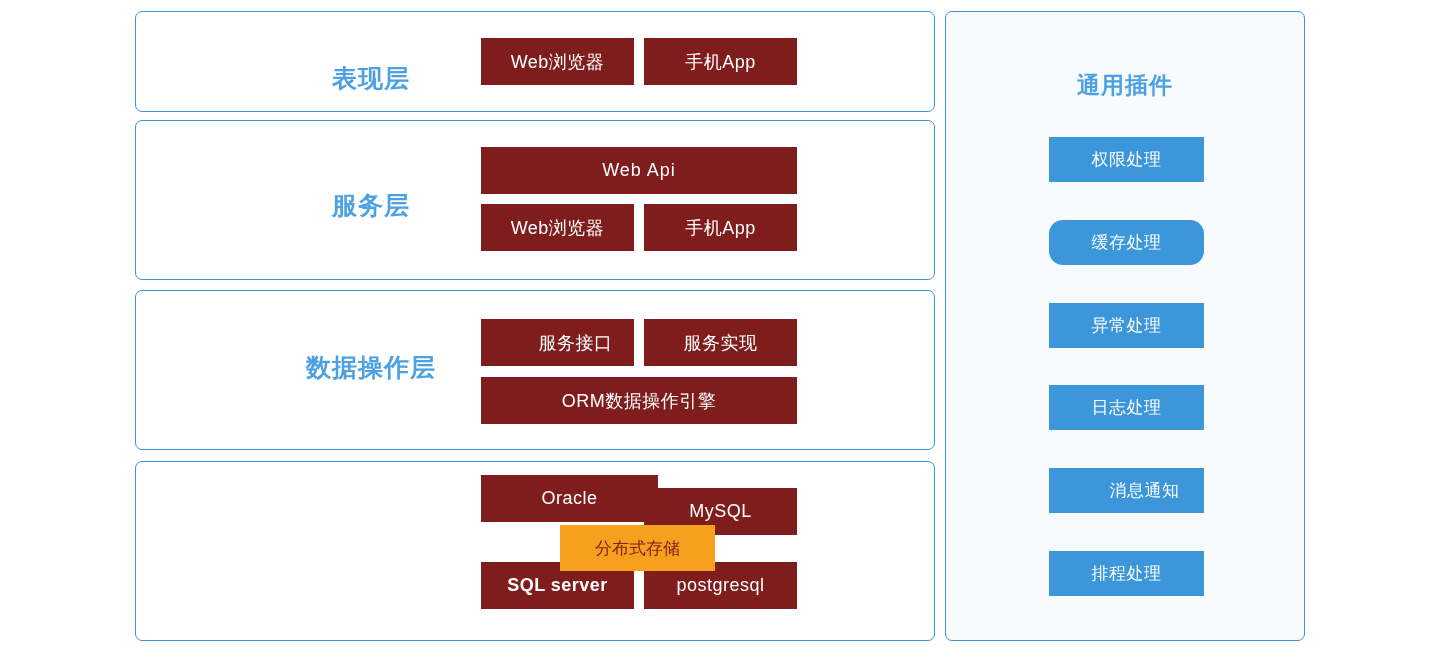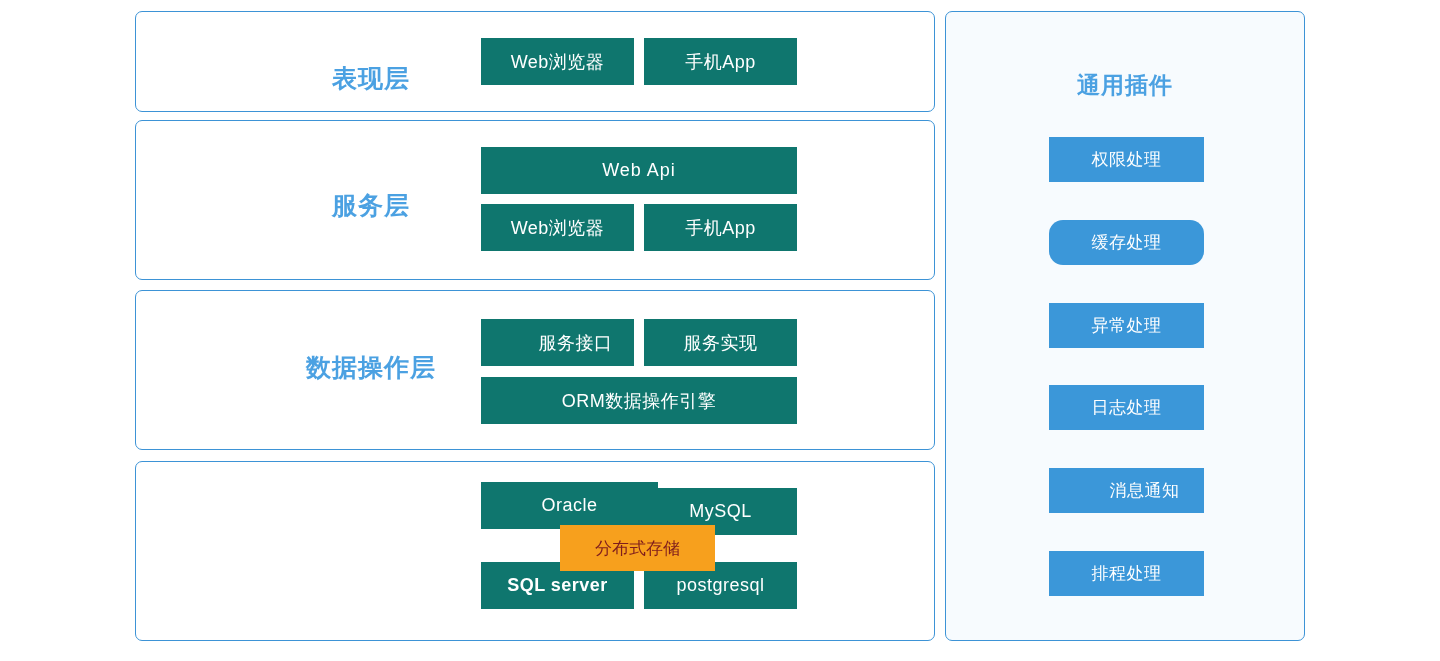--- a/index.html
+++ b/index.html
@@ -37,21 +37,21 @@
     font-weight: bold;
     color: #4ba1e2;
     letter-spacing: 1px;
     white-space: nowrap;
   }
 
   
   .node {
     position: absolute;
     box-sizing: border-box;
-    background: #0f766e;
+    background: #7f1d1d;
     color: #ffffff;
     display: flex;
     align-items: center;
     justify-content: center;
     font-size: 18px;
     letter-spacing: 0.5px;
     white-space: nowrap;
   }
   .node.wide-space { letter-spacing: 1px; }
 
@@ -127,21 +127,21 @@
   </div>
 
   <div class="layer-panel" style="left:135px; top:290px; width:800px; height:160px;">
     <div class="layer-label" style="top:60px;">数据操作层</div>
     <div class="node" style="left:345px; top:28px; width:153px; height:47px;padding-left:36px;">服务接口</div>
     <div class="node" style="left:508px; top:28px; width:153px; height:47px;">服务实现</div>
     <div class="node" style="left:345px; top:86px; width:316px; height:47px;">ORM数据操作引擎</div>
   </div>
 
   <div class="layer-panel" style="left:135px; top:461px; width:800px; height:180px;">
-    <div class="node" style="left:345px; top:20px; width:177px; height:47px;text-align:center;">Oracle</div>
+    <div class="node" style="left:345px; top:13px; width:177px; height:47px;text-align:center;">Oracle</div>
     <div class="node" style="left:508px; top:26px; width:153px; height:47px;">MySQL</div>
     <div class="node" style="left:345px; top:100px; width:153px; height:47px;font-weight:bold;">SQL server</div>
     <div class="node" style="left:508px; top:100px; width:153px; height:47px;">postgresql</div>
     <div class="node-orange" style="left:424px; top:63px; width:155px; height:46px;">分布式存储</div>
   </div>
 
   <div id="plugin-panel">
     <div id="plugin-title">通用插件</div>
 
     <div class="plugin-btn" style="top:125px;">权限处理</div>

